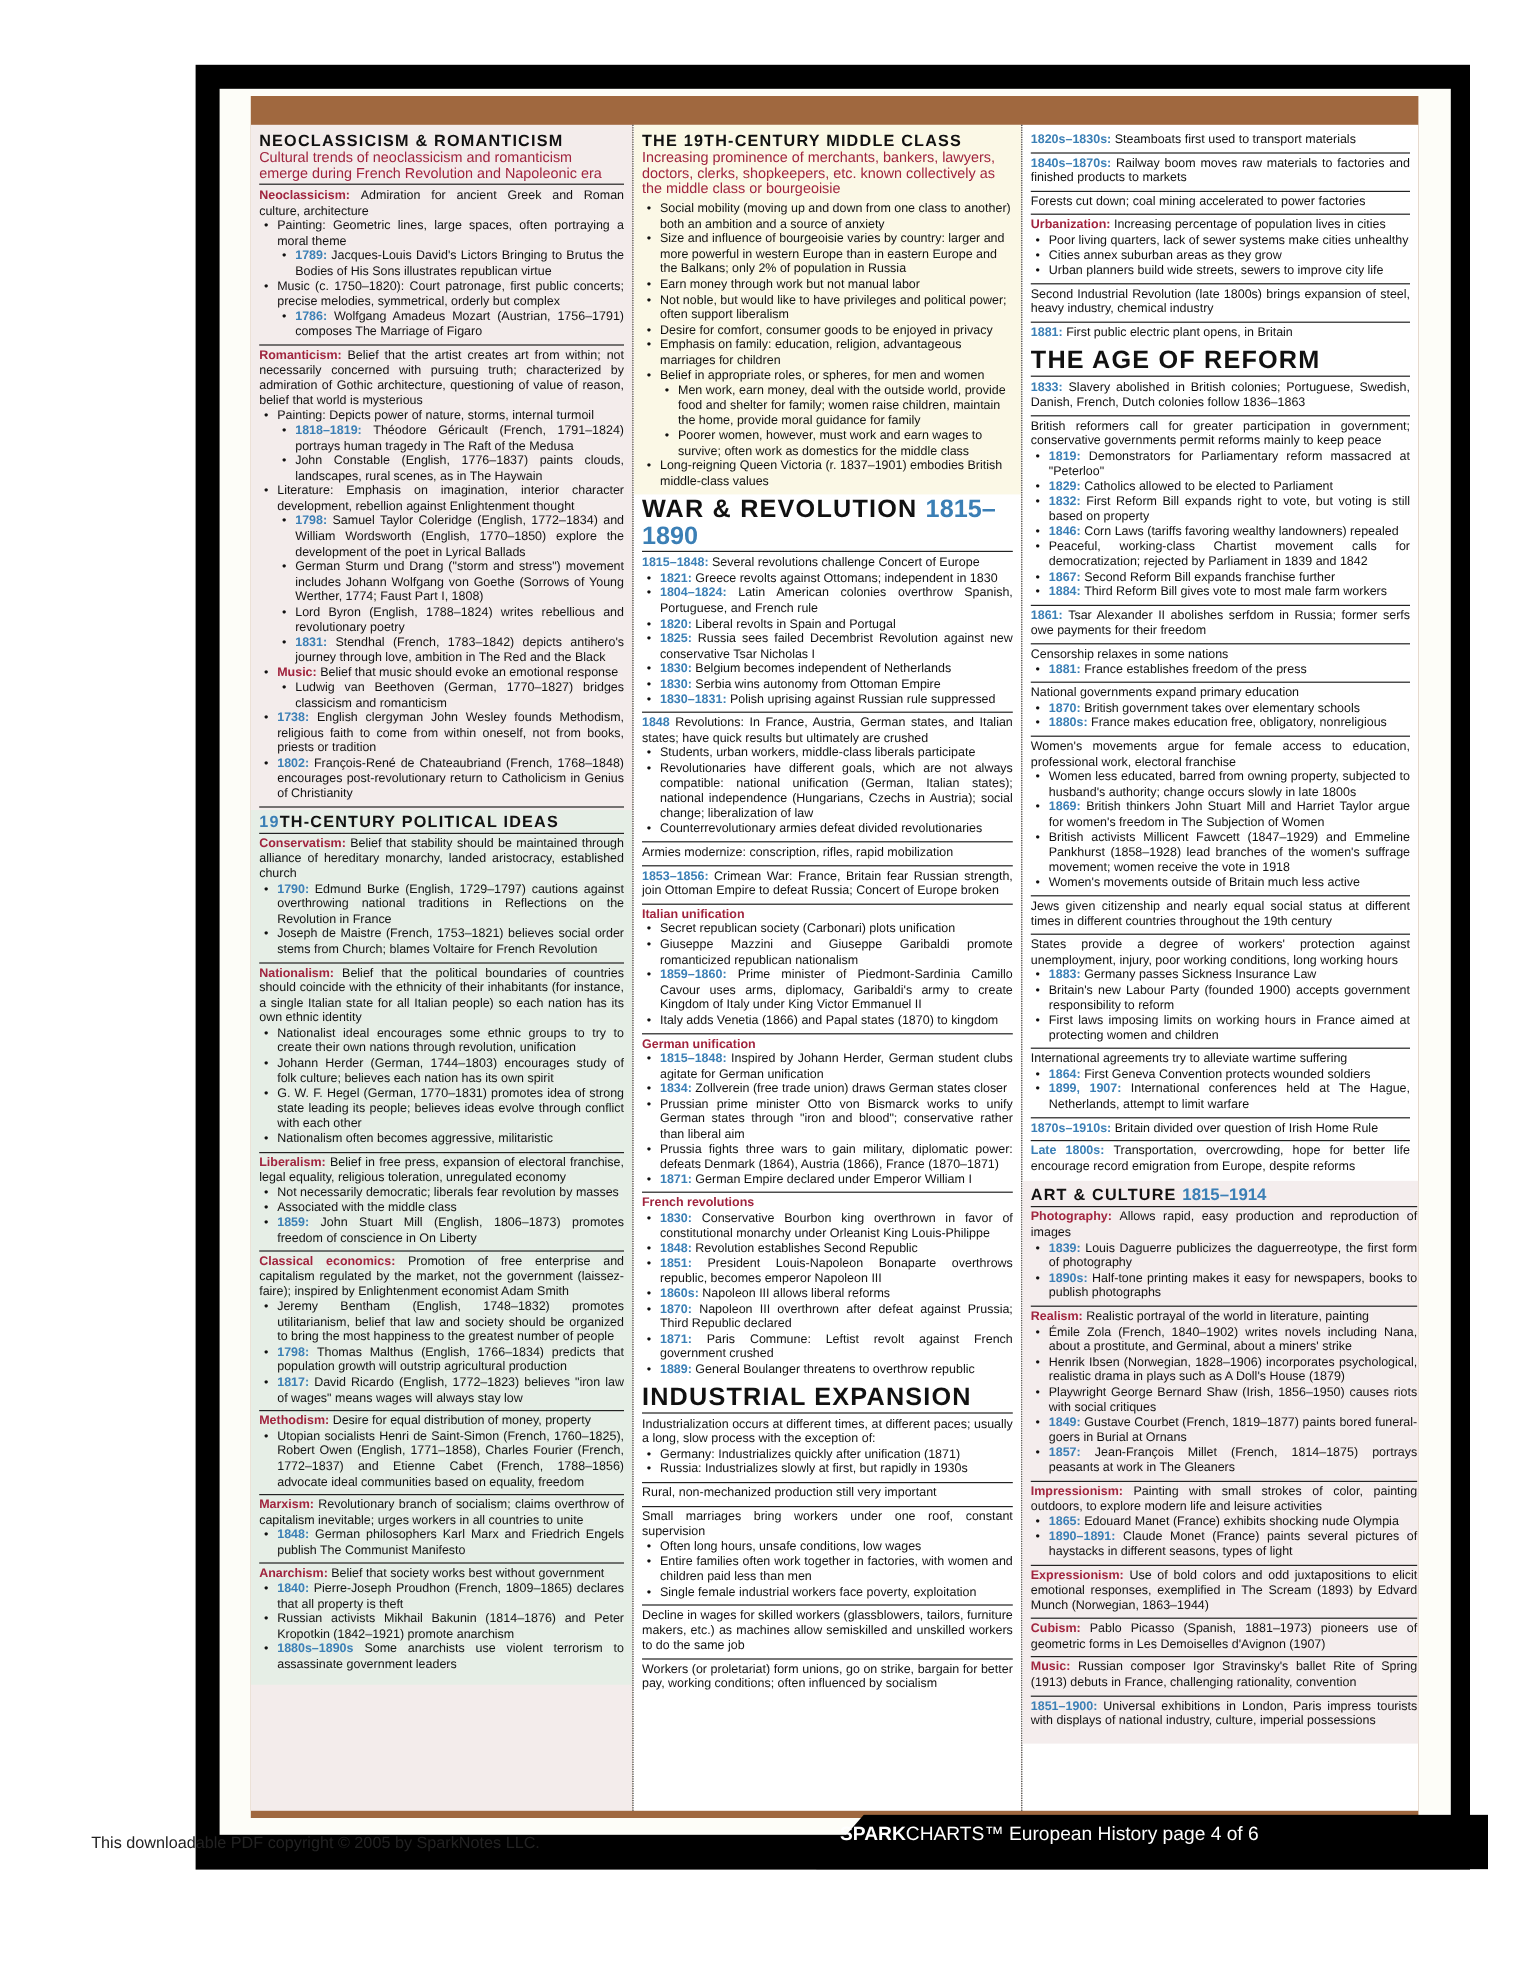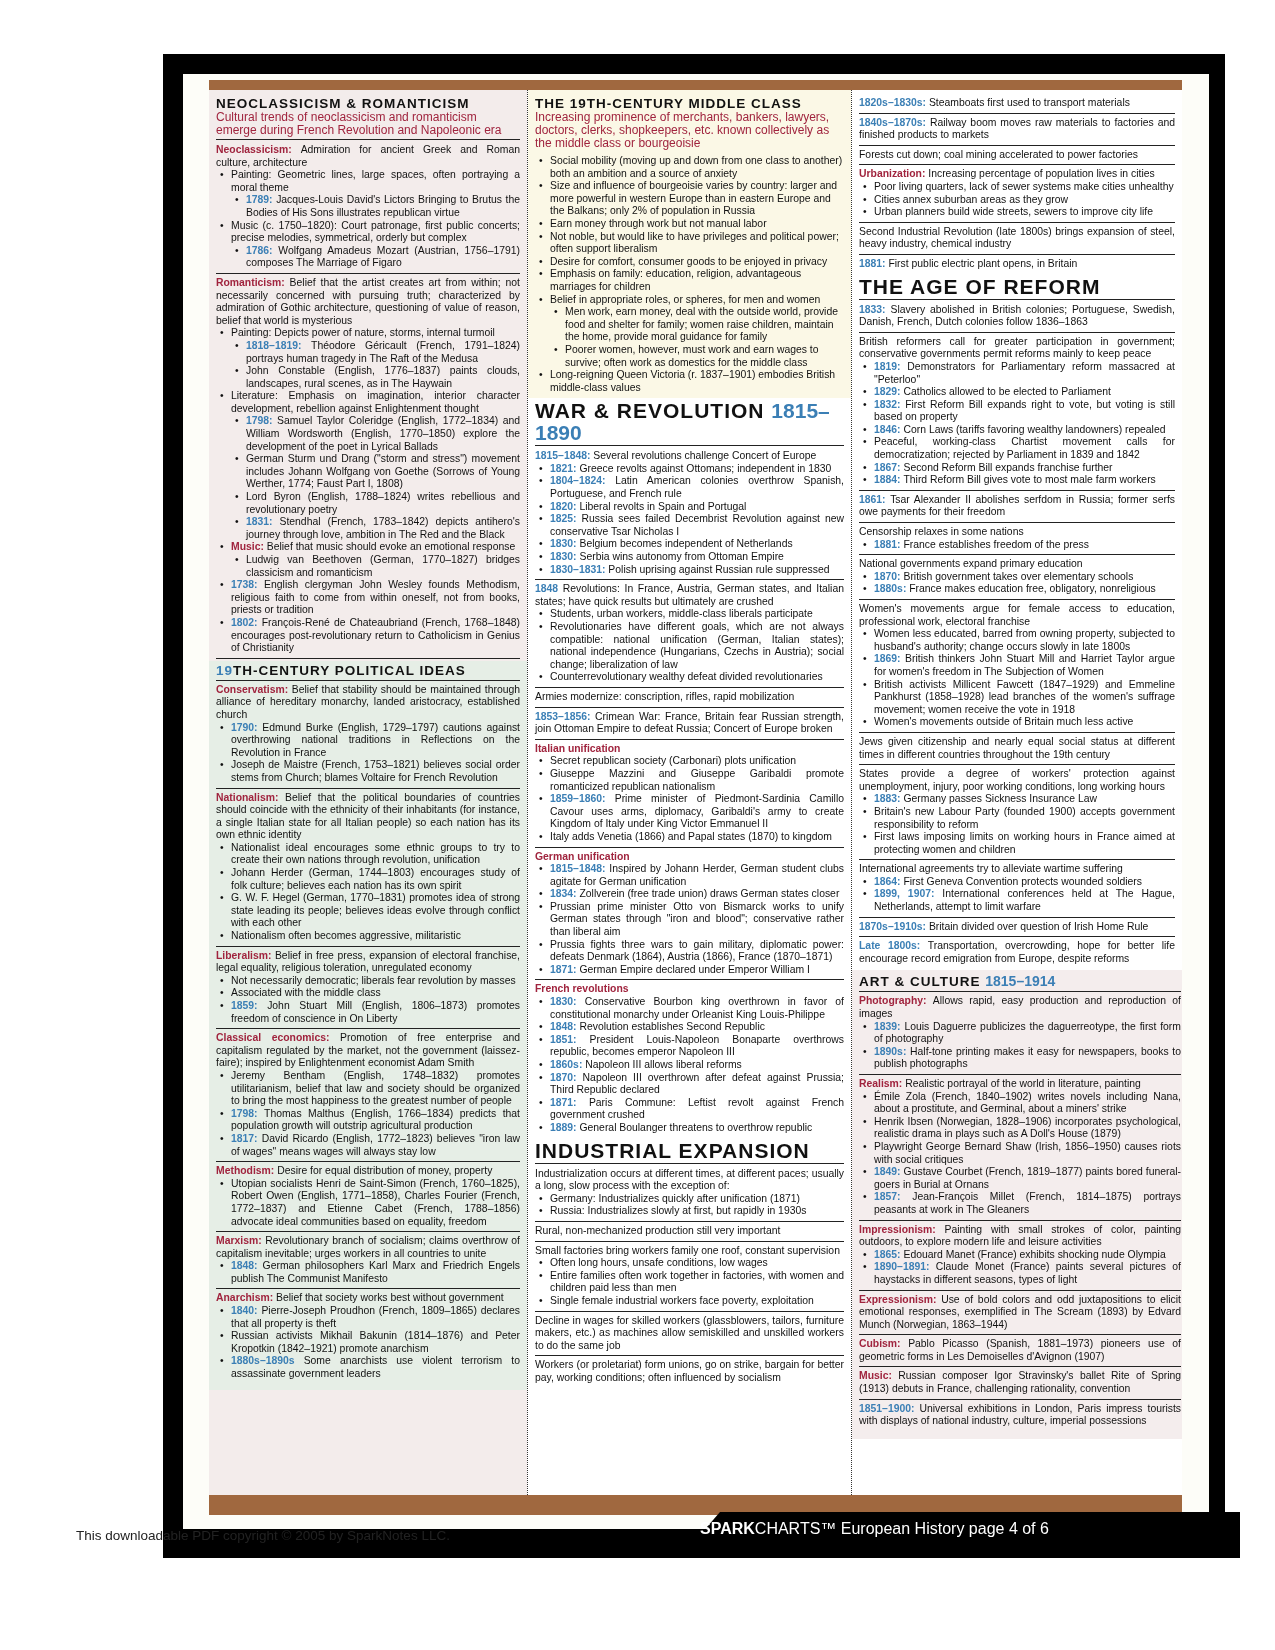--- a/index.html
+++ b/index.html
@@ -1,20 +1,20 @@
 <!DOCTYPE html>
 <html><head>
 <meta charset="utf-8">
 <style>
   html,body{margin:0;padding:0;background:#fff;}
   body{width:1275px;height:1650px;position:relative;overflow:hidden;font-family:"Liberation Sans",sans-serif;color:#111;}
   .frame{position:absolute;left:163px;top:54px;width:1062px;height:1504px;background:#000;}
   .paper{position:absolute;left:183px;top:74px;width:1026px;height:1455px;background:#fdfdf8;}
   .sheet{position:absolute;left:209px;top:80px;width:973px;height:1435px;background:#a0683f;}
-  .cols{position:absolute;left:209px;top:90px;width:973px;height:1405px;display:flex;}
+  .cols{position:absolute;left:209px;top:104px;width:973px;height:1405px;display:flex;}
   .col{position:relative;height:100%;box-sizing:border-box;padding:6px 7px 0 7px;font-size:10.4px;line-height:12.6px;overflow:hidden;}
   .col1{width:318px;background:#f3eceb;}
   .col2{width:324px;background:#fff;border-left:1.5px dotted #333;}
   .col3{width:331px;background:#fff;border-left:1.5px dotted #333;}
   .green{background:#e6eee6;margin:0 -7px;padding:2px 7px 4px 7px;}
   .yellow{background:#fbf8e6;margin:-6px -7px 0 -7px;padding:6px 7px 4px 7px;}
   .pink{background:#f4eded;margin:0 -7px;padding:4px 1px 6px 7px;}
   h2{font-size:13.5px;margin:0;letter-spacing:1px;font-weight:900;line-height:15px;}
   h1{font-size:21px;margin:2px 0 3px 0;letter-spacing:1px;font-weight:900;line-height:22px;border-bottom:1px solid #222;padding-bottom:1px;}
   h1 .yr{font-weight:300;letter-spacing:0;}
@@ -155,21 +155,21 @@
         <li><span class="d">1830: </span>Belgium becomes independent of Netherlands</li>
         <li><span class="d">1830: </span>Serbia wins autonomy from Ottoman Empire</li>
         <li><span class="d">1830–1831: </span>Polish uprising against Russian rule suppressed</li>
       </ul>
     </div>
     <div class="blk">
       <div><span class="d">1848 </span>Revolutions: In France, Austria, German states, and Italian states; have quick results but ultimately are crushed</div>
       <ul>
         <li>Students, urban workers, middle-class liberals participate</li>
         <li>Revolutionaries have different goals, which are not always compatible: national unification (German, Italian states); national independence (Hungarians, Czechs in Austria); social change; liberalization of law</li>
-        <li>Counterrevolutionary wealthy defeat divided revolutionaries</li>
+        <li>Counterrevolutionary armies defeat divided revolutionaries</li>
       </ul>
     </div>
     <div class="blk">Armies modernize: conscription, rifles, rapid mobilization</div>
     <div class="blk"><span class="d">1853–1856: </span>Crimean War: France, Britain fear Russian strength, join Ottoman Empire to defeat Russia; Concert of Europe broken</div>
     <div class="blk">
       <div class="t">Italian unification</div>
       <ul>
         <li>Secret republican society (Carbonari) plots unification</li>
         <li>Giuseppe Mazzini and Giuseppe Garibaldi promote romanticized republican nationalism</li>
         <li><span class="d">1859–1860: </span>Prime minister of Piedmont-Sardinia Camillo Cavour uses arms, diplomacy, Garibaldi's army to create Kingdom of Italy under King Victor Emmanuel II</li>
@@ -201,21 +201,21 @@
     <h1>INDUSTRIAL EXPANSION</h1>
     <div class="blk">
       <div>Industrialization occurs at different times, at different paces; usually a long, slow process with the exception of:</div>
       <ul>
         <li>Germany: Industrializes quickly after unification (1871)</li>
         <li>Russia: Industrializes slowly at first, but rapidly in 1930s</li>
       </ul>
     </div>
     <div class="blk">Rural, non-mechanized production still very important</div>
     <div class="blk">
-      <div>Small factories bring workers family one roof, constant supervision</div>
+      <div>Small marriages bring workers under one roof, constant supervision</div>
       <ul>
         <li>Often long hours, unsafe conditions, low wages</li>
         <li>Entire families often work together in factories, with women and children paid less than men</li>
         <li>Single female industrial workers face poverty, exploitation</li>
       </ul>
     </div>
     <div class="blk">Decline in wages for skilled workers (glassblowers, tailors, furniture makers, etc.) as machines allow semiskilled and unskilled workers to do the same job</div>
     <div class="blk">Workers (or proletariat) form unions, go on strike, bargain for better pay, working conditions; often influenced by socialism</div>
   </div>
 

